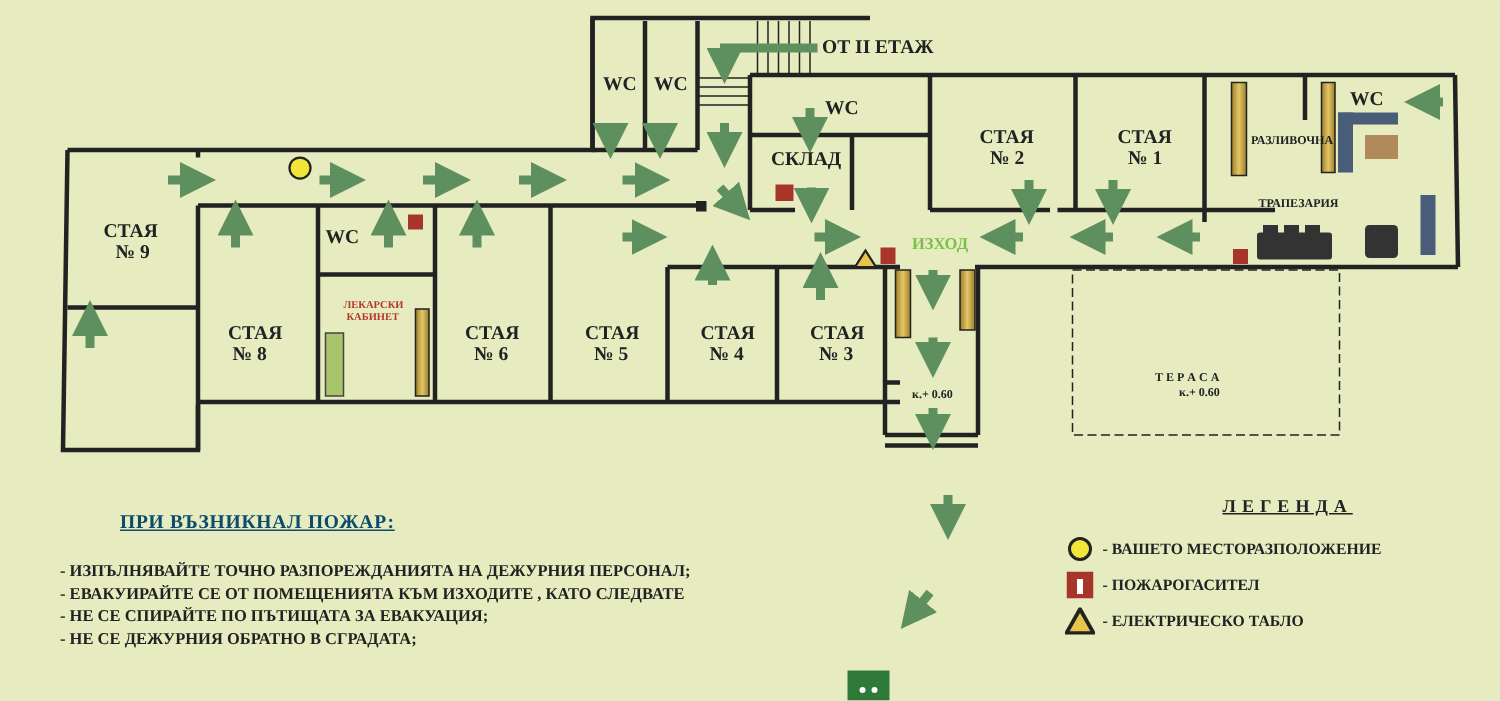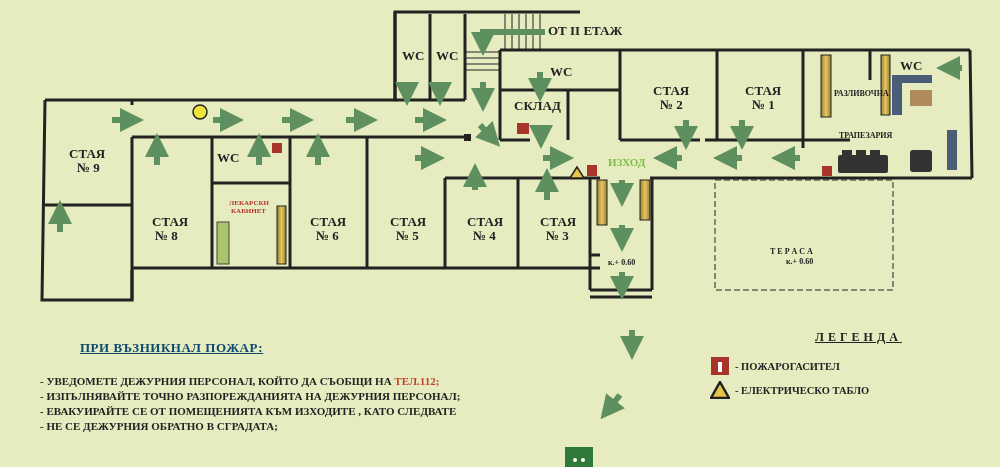--- a/index.html
+++ b/index.html
@@ -194,28 +194,36 @@
 
   <g>
     <rect x="565" y="447" width="28" height="20" fill="#2f7a3a"></rect>
     <circle cx="575" cy="460" r="2" fill="#fff"></circle>
       <circle cx="583" cy="460" r="2" fill="#fff"></circle>
   </g>
 </svg>
 
 <div class="instructions">
   <div class="instr-title">ПРИ ВЪЗНИКНАЛ ПОЖАР:</div>
-  <div class="instr-line"><span>-  УВЕДОМЕТЕ  ДЕЖУРНИЯ  ПЕРСОНАЛ,  КОЙТО ДА СЪОБЩИ  НА </span><span class="red">ТЕЛ.112;</span></div>
   <div class="instr-line">-  ИЗПЪЛНЯВАЙТЕ  ТОЧНО РАЗПОРЕЖДАНИЯТА НА  ДЕЖУРНИЯ  ПЕРСОНАЛ;</div>
   <div class="instr-line">-  ЕВАКУИРАЙТЕ СЕ ОТ ПОМЕЩЕНИЯТА КЪМ ИЗХОДИТЕ , КАТО СЛЕДВАТЕ</div>
+  <div class="instr-line">-  НЕ СЕ СПИРАЙТЕ ПО ПЪТИЩАТА ЗА ЕВАКУАЦИЯ;</div>
   <div class="instr-line">-  НЕ СЕ ДЕЖУРНИЯ ОБРАТНО В СГРАДАТА;</div>
 </div>
 
 <div class="legend">
   <div class="legend-title">ЛЕГЕНДА</div>
+  <div class="legend-row">
+    <span class="legend-icon">
+        <svg width="18" height="18">
+          <circle cx="9" cy="9" r="7" fill="#f2e53a" stroke="#222" stroke-width="2"></circle>
+        </svg>
+      </span>
+    <span>-  ВАШЕТО МЕСТОРАЗПОЛОЖЕНИЕ</span>
+  </div>
   <div class="legend-row">
     <span class="legend-icon">
         <svg width="18" height="18">
           <rect width="18" height="18" fill="#a8352a"></rect>
           <rect x="7" y="5" width="4" height="10" fill="#fff"></rect>
         </svg>
       </span>
     <span>-  ПОЖАРОГАСИТЕЛ</span>
   </div>
   <div class="legend-row">

